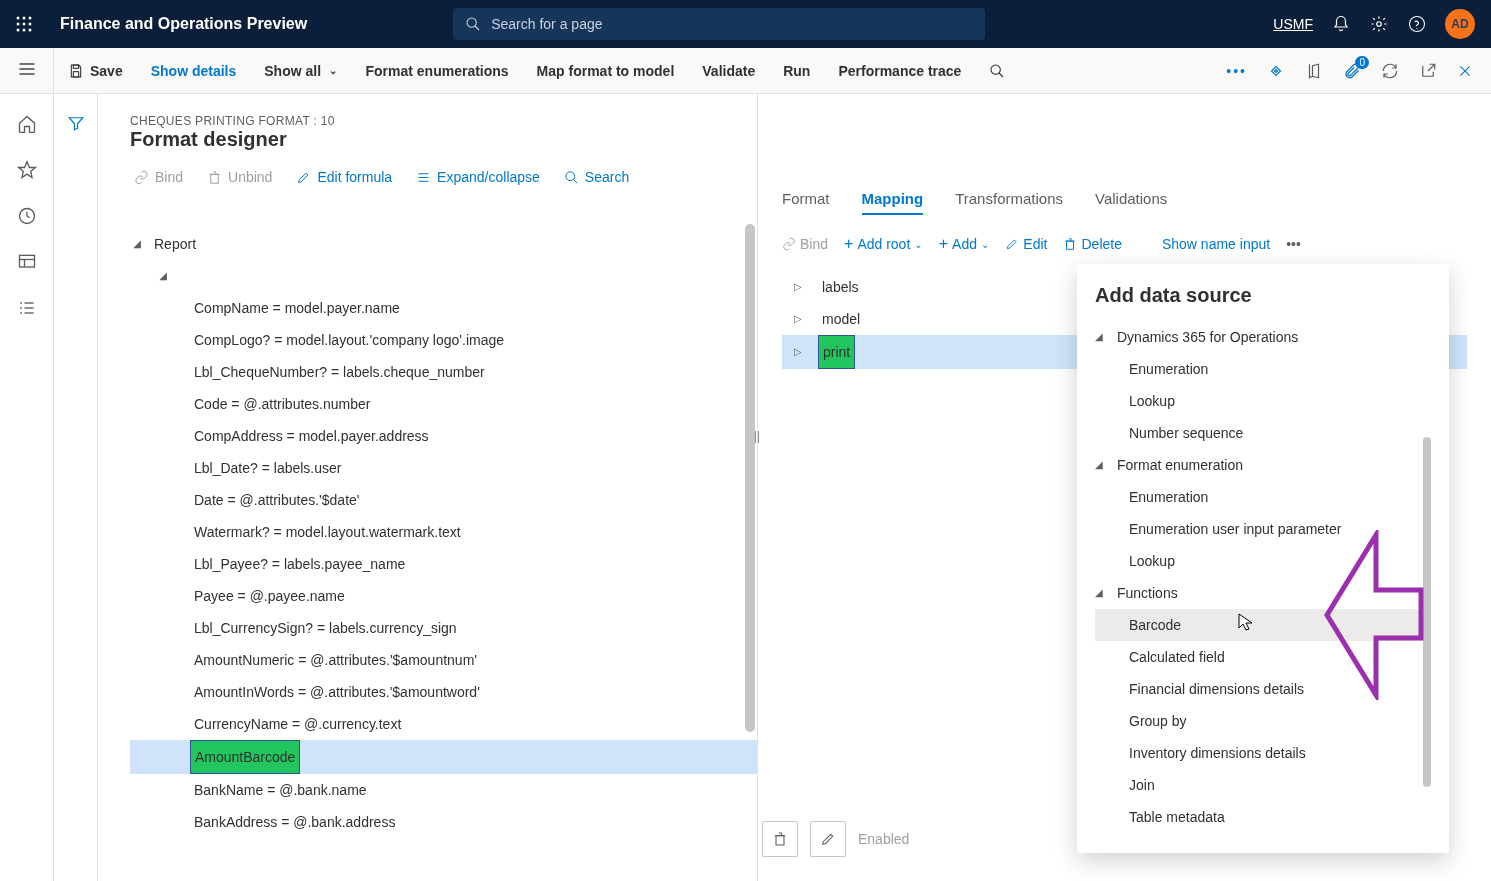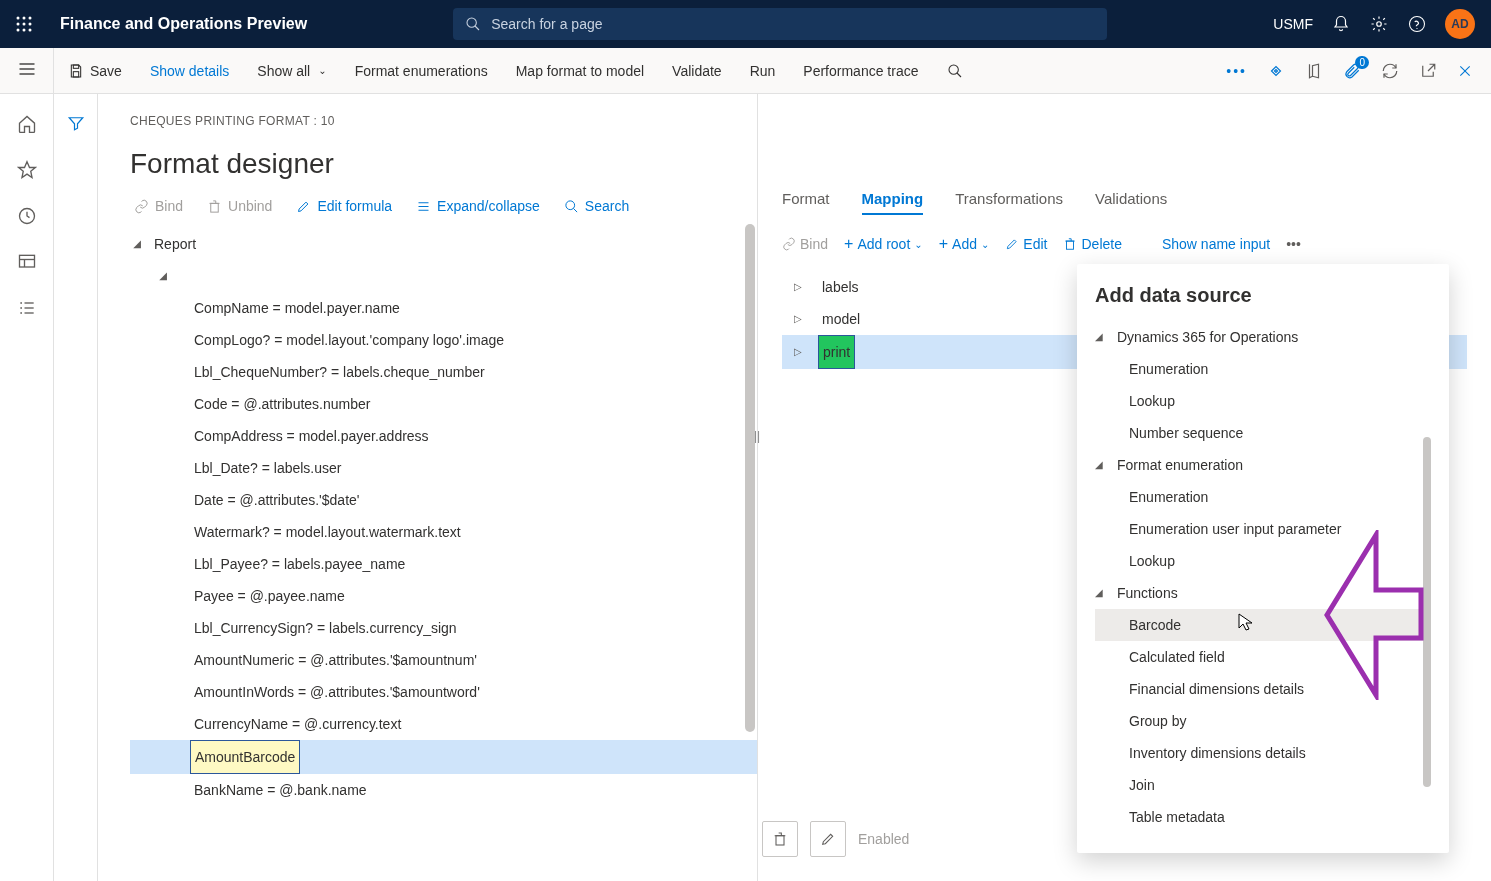--- a/index.html
+++ b/index.html
@@ -3,33 +3,33 @@
 <meta charset="utf-8">
 <style>
   * { box-sizing: border-box; margin: 0; padding: 0; font-family: "Segoe UI", -apple-system, sans-serif; }
   body { width: 1491px; height: 881px; background: #fff; overflow: hidden; font-size: 14px; color: #323130; }
   
   
   .topbar { display:flex; align-items:center; background:#0b1f3b; color:#fff; height:48px; }
   .topbar .waffle { width:48px; height:48px; display:flex; align-items:center; justify-content:center; font-size:18px; cursor:pointer; }
   .topbar .title { font-size:16px; font-weight:600; padding-left:12px; flex:0 0 auto; }
   .topbar .search-wrap { flex:0 0 auto; margin-left:146px; }
-  .topbar .search { display:flex; align-items:center; background:#17355b; border-radius:4px; width:654px; height:32px; padding:0 12px; color:#c8d2e0; cursor:text; }
+  .topbar .search { display:flex; align-items:center; background:#17355b; border-radius:4px; width:532px; height:32px; padding:0 12px; color:#c8d2e0; cursor:text; }
   .topbar .search svg { width:16px; height:16px; margin-right:10px; }
   .topbar .spacer { flex:1; }
   .topbar .right { display:flex; align-items:center; gap:18px; padding-right:16px; }
   .topbar .right .ico { width:20px; height:20px; display:flex; align-items:center; justify-content:center; cursor:pointer; color:#fff; }
   .topbar .avatar { width:30px; height:30px; border-radius:50%; background:#f97316; color:#2b3a57; display:flex; align-items:center; justify-content:center; font-weight:600; font-size:12px; }
-  .topbar .company { font-size:14px; }
+  .topbar .company { font-size:14px;text-decoration:underline; }
   
   
   .actionbar { display:flex; align-items:center; height:46px; border-bottom:1px solid #e1e1e1; background:#faf9f8; }
   .actionbar .left-seg { width:54px; display:flex; align-items:center; justify-content:center; border-right:1px solid #e1e1e1; height:100%; }
   .actionbar .hamburger { cursor:pointer; }
-  .actionbar .items { display:flex; align-items:center; gap:28px; padding-left:14px; }
+  .actionbar .items { display:flex; align-items:center; gap:28px; padding-left:14px;font-weight:bold; }
   .actionbar .btn { display:flex; align-items:center; gap:6px; cursor:pointer; color:#323130; font-size:14px; }
   .actionbar .btn.link { color:#0078d4; }
   .actionbar .btn .caret { font-size:10px; margin-left:2px; }
   .actionbar .save svg { width:16px; height:16px; }
   .actionbar .spacer2 { flex:1; }
   .actionbar .right2 { display:flex; align-items:center; gap:20px; padding-right:18px; }
   .actionbar .right2 .ico { cursor:pointer; display:flex; align-items:center; justify-content:center; color:#605e5c; position:relative; }
   .actionbar .search-ico svg { width:16px;height:16px; }
   .badge { position:absolute; top:-6px; right:-8px; background:#0078d4; color:#fff; border-radius:8px; font-size:10px; padding:0 4px; line-height:13px; }
 
@@ -42,37 +42,37 @@
   
   .filter-col { width:44px; border-right:1px solid #e1e1e1; display:flex; justify-content:center; padding-top:20px; }
   .filter-col svg { width:18px;height:18px;cursor:pointer;color:#0078d4; }
   
   .content { flex:1; display:flex; }
   
   
   .format-pane { flex:0 0 660px; border-right:1px solid #e1e1e1; position:relative; }
   .format-pane .heading { padding:20px 0 0 32px; }
   .format-pane .crumb { font-size:12px; color:#605e5c; letter-spacing:.3px; }
-  .format-pane .page-title { font-size:28px; font-weight:400; margin-top:20px; }
+  .format-pane .page-title { font-size:20px; font-weight:700; margin-top:0; }
   .format-pane .toolbar { display:flex; align-items:center; gap:24px; padding:18px 0 12px 36px; color:#605e5c; }
   .format-pane .toolbar .tb { display:flex; align-items:center; gap:6px; cursor:pointer; font-size:14px; }
   .format-pane .toolbar .tb.active { color:#0078d4; }
   .format-pane .toolbar .tb.disabled { color:#a19f9d; }
   
   .tree-scroll { position:absolute; left:20px; right:0; top:130px; bottom:0; overflow:hidden; }
   .tree-scroll .scrollbar { position:absolute; right:2px; top:0; width:10px; height:508px; background:#c8c6c4; border-radius:6px; }
   .tree { padding-left:12px; padding-top:4px; font-size:14px; line-height:32px; }
   .tree .node { display:flex; align-items:center; white-space:nowrap; }
   .tree .node .tri { width:14px;text-align:center; font-size:10px; color:#605e5c; cursor:pointer; margin-right:6px; }
   .tree .lvl1 { padding-left:0px; }
   .tree .lvl2 { padding-left:26px; }
   .tree .lvl3 { padding-left:60px; }
   .tree .node.selected { background:#cfe4fa; }
   .tree .node .lbl { padding:0 4px; }
-  .tree .node.selected .lbl { border:1px solid #2b579a; background:#fef9c3; padding:0 4px; }
+  .tree .node.selected .lbl { border:1px solid #2b579a; background:#22c55e; padding:0 4px; }
   
   
   .map-pane { flex:1; position:relative; padding:0 24px 0 24px; }
   .splitter-left { position:absolute; left:-6px; top:330px; width:10px; height:24px; display:flex; align-items:center; justify-content:center; color:#888; cursor:col-resize; font-size:12px; }
   
   .map-pane .tabs { display:flex; gap:32px; padding-top:96px; font-size:15px; }
   .map-pane .tab { cursor:pointer; color:#605e5c; padding-bottom:6px; }
   .map-pane .tab.active { color:#0078d4; font-weight:600; border-bottom:2px solid #0078d4; }
   
   .map-pane .toolbar2 { display:flex; align-items:center; gap:16px; padding-top:20px; font-size:14px; }
@@ -377,20 +377,23 @@
             </div>
             <div class="node lvl3">
               <span class="lbl">CurrencyName = @.currency.text</span>
             </div>
             <div class="node lvl3 selected">
               <span class="lbl">AmountBarcode</span>
             </div>
             <div class="node lvl3">
               <span class="lbl">BankName = @.bank.name</span>
             </div>
+            <div class="node lvl3">
+              <span class="lbl">BankAddress = @.bank.address</span>
+            </div>
           </div>
         <div class="scrollbar"></div>
       </div>
     </div>
 
     <div class="map-pane">
       <div class="splitter-left">||</div>
 
       <div class="tabs" id="map-tabs">
           <div class="tab">Format</div>

